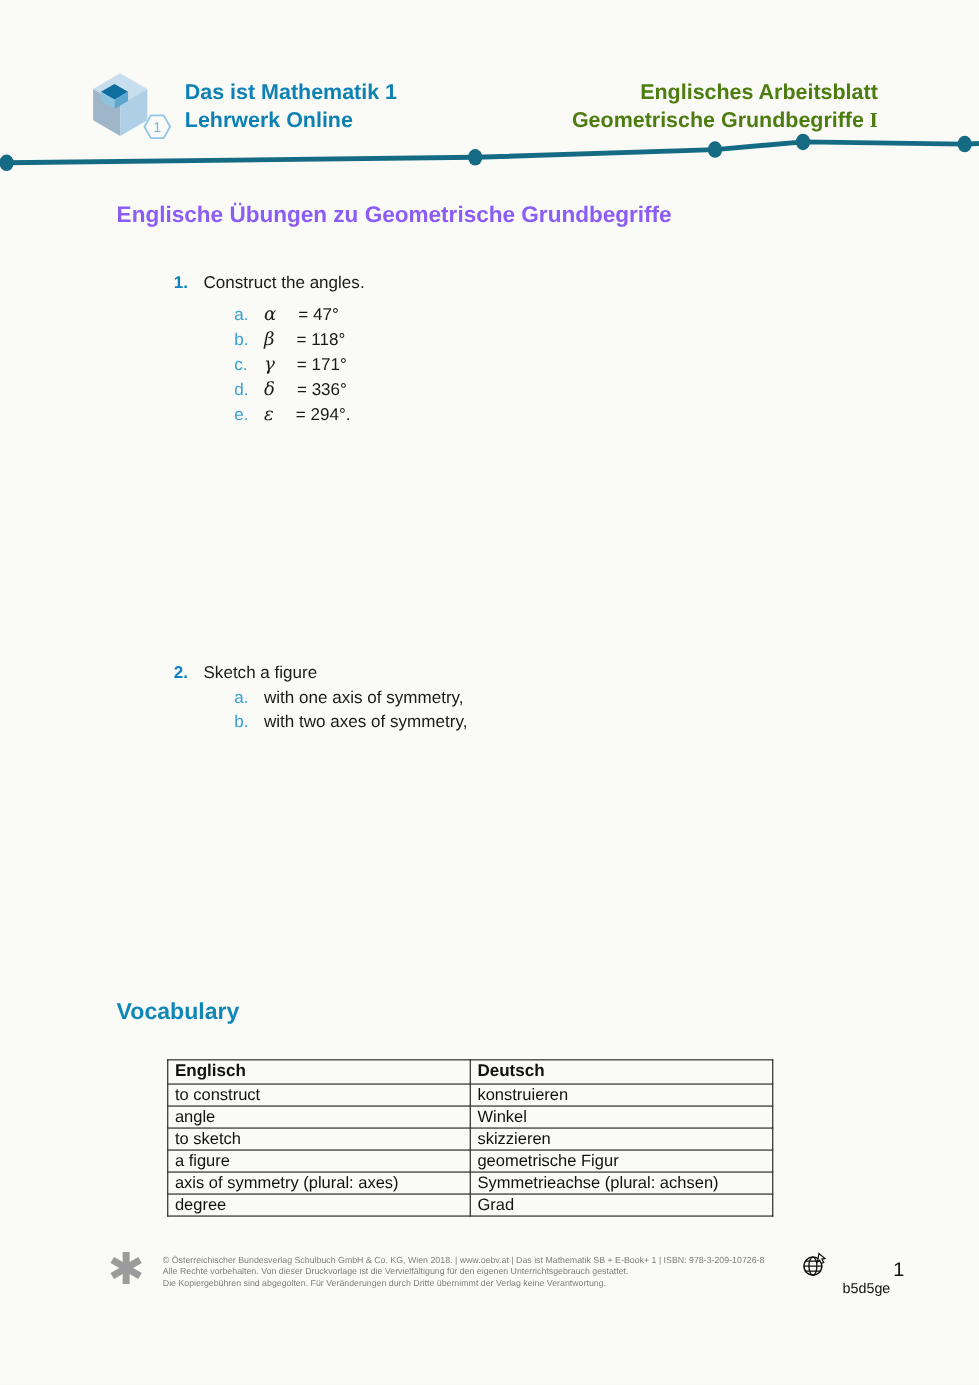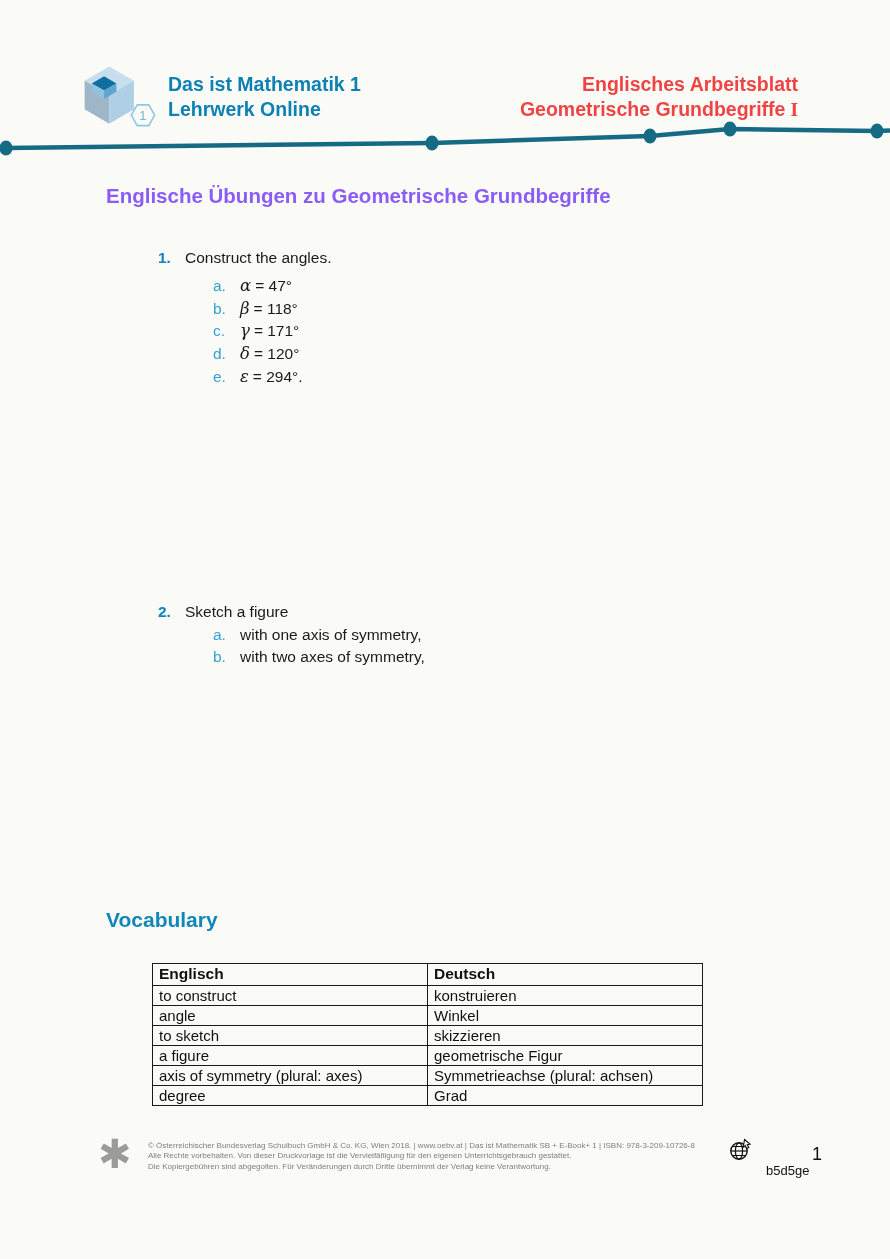--- a/index.html
+++ b/index.html
@@ -10,40 +10,40 @@
   }
   
   .logo-svg { position:absolute; left:80px; top:64px; }
   .hdr-left {
     position:absolute; left:168px; top:72px;
     font-size:19.5px; font-weight:bold; color:#0E81B4; line-height:25px;
     white-space:nowrap;
   }
   .hdr-right {
     position:absolute; right:92px; top:72px; text-align:right;
-    font-size:19.5px; font-weight:bold; color:#ef4444; line-height:25px;
+    font-size:19.5px; font-weight:bold; color:#4d7c0f; line-height:25px;
     white-space:nowrap;
   }
   .numeral { font-family:"Liberation Serif","DejaVu Serif",serif; margin-left:5px; }
   .wave { position:absolute; left:0; top:116px; }
   
   .doc-title {
     position:absolute; left:106px; top:184px;
     font-size:20.5px; font-weight:bold; color:#8b5cf6; white-space:nowrap;
   }
   
   .row { position:absolute; left:158px; font-size:15.5px; white-space:nowrap; }
   .num { display:inline-block; width:27px; color:#0F83C1; font-weight:bold; }
   .sub { position:absolute; left:213px; font-size:15.5px; white-space:nowrap; }
   .letter { display:inline-block; width:27px; color:#35A0D6; }
   .sym {
     font-family:"DejaVu Serif","Liberation Serif",serif;
     font-style:italic; font-size:16.5px;
   }
-  .val { margin-left:4px; }
+  .val { margin-left:20px; }
   
   .vocab-heading {
     position:absolute; left:106px; top:908px;
     font-size:21px; font-weight:bold; color:#1187B8;
   }
   .vocab-table {
     position:absolute; left:152px; top:963px; width:551px;
     border-collapse:collapse; table-layout:fixed; font-size:15px; color:#111;
   }
   .vocab-table th, .vocab-table td {
@@ -111,21 +111,21 @@
   <div class="sub" style="top:276px">
     <span class="letter">a.</span><span class="sym">α</span><span class="val">= 47°</span>
   </div>
   <div class="sub" style="top:299px">
     <span class="letter">b.</span><span class="sym">β</span><span class="val">= 118°</span>
   </div>
   <div class="sub" style="top:321px">
     <span class="letter">c.</span><span class="sym">γ</span><span class="val">= 171°</span>
   </div>
   <div class="sub" style="top:344px">
-    <span class="letter">d.</span><span class="sym">δ</span><span class="val">= 120°</span>
+    <span class="letter">d.</span><span class="sym">δ</span><span class="val">= 336°</span>
   </div>
   <div class="sub" style="top:367px">
     <span class="letter">e.</span><span class="sym">ε</span><span class="val">= 294°.</span>
   </div>
 
   <div class="row" style="top:603px">
     <span class="num">2.</span><span>Sketch a figure</span>
   </div>
   <div class="sub" style="top:626px">
     <span class="letter">a.</span><span>with one axis of symmetry,</span>

